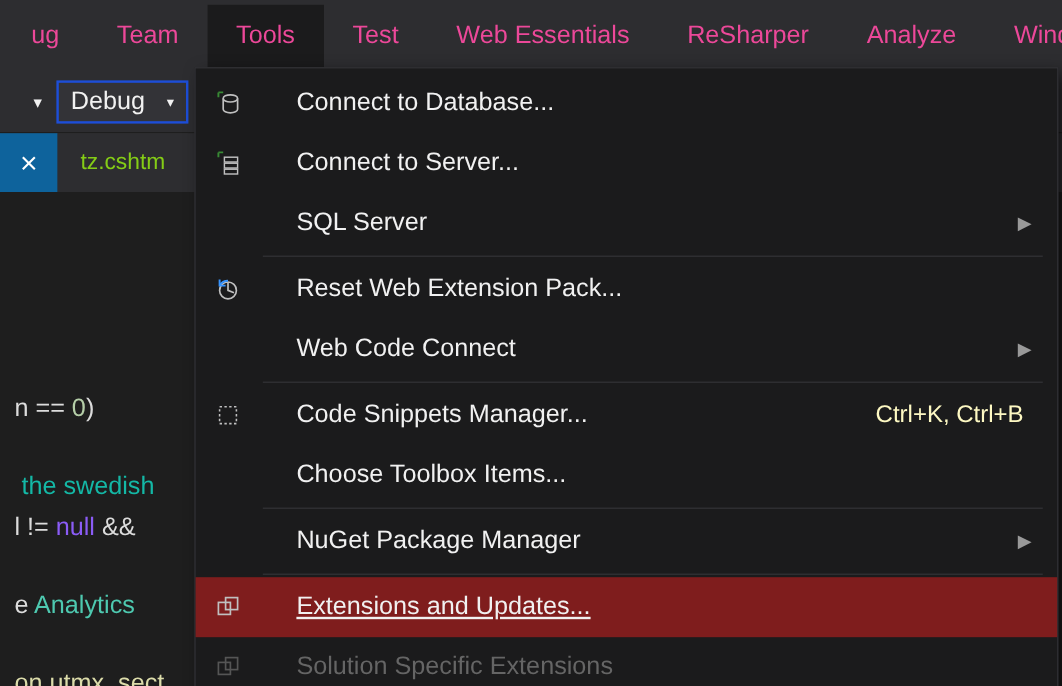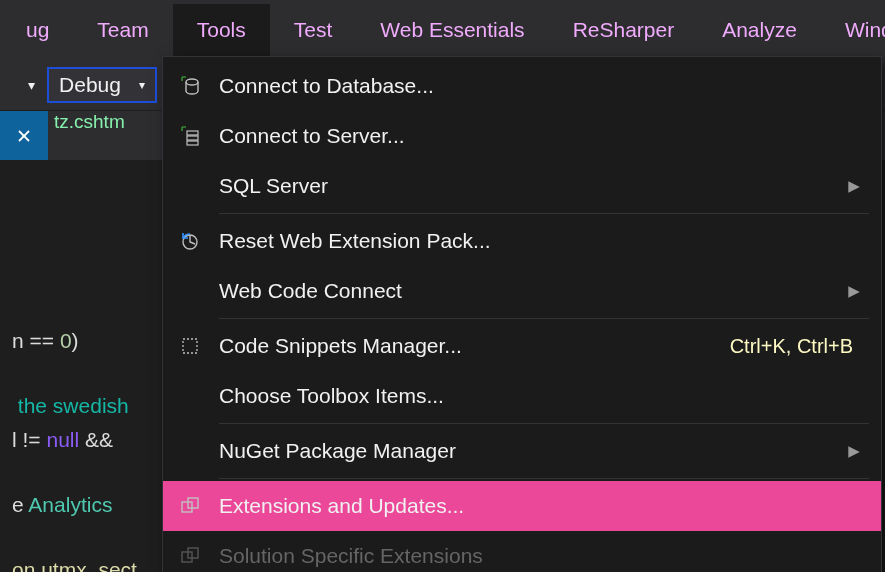--- a/index.html
+++ b/index.html
@@ -19,21 +19,21 @@
     .menubar {
       display: flex;
       align-items: center;
       height: 60px;
       background: #2d2d30;
       padding: 0 2px;
     }
     .menubar-item {
       padding: 14px 24px;
       font-size: 21px;
-      color: #f0abfc;
+      color: #ec4899;
       cursor: pointer;
       white-space: nowrap;
     }
     .menubar-item.active {
       background: #1b1b1c;
     }
     .toolbar {
       height: 50px;
       background: #2d2d30;
       display: flex;
@@ -64,22 +64,23 @@
     .tabbar {
       height: 50px;
       background: #2d2d30;
       display: flex;
       align-items: center;
       border-top: 1px solid #1e1e1e;
     }
     .tab {
       height: 100%;
       display: flex;
-      padding: 0 6px;
-      color: #86efac;
+      align-items: center;
+      padding: 0 19px;
+      color: #84cc16;
       font-size: 19px;
       background: #2d2d30;
     }
     .tab-close-blue {
       width: 48px;
       height: 100%;
       background: #0e639c;
       display: flex;
       align-items: center;
       justify-content: center;
@@ -122,32 +123,34 @@
       padding: 0 18px 0 6px;
       font-size: 21px;
       color: #f1f1f1;
       cursor: pointer;
       position: relative;
     }
     .menu-item.disabled {
       color: #656565;
     }
     .menu-item.highlight {
-      background: #ec4899;
+      background: #7f1d1d;
+      text-decoration: underline;
     }
     .menu-icon {
       width: 42px;
       display: flex;
       align-items: center;
       justify-content: center;
       flex-shrink: 0;
     }
     .menu-label {
       flex: 1;
       padding-left: 8px;
+      margin-left: 28px;
     }
     .menu-shortcut {
       color: #fef9c3;
       font-size: 20px;
       padding-right: 10px;
     }
     .menu-sub-arrow {
       width: 18px;
       text-align: center;
       color: #999;

